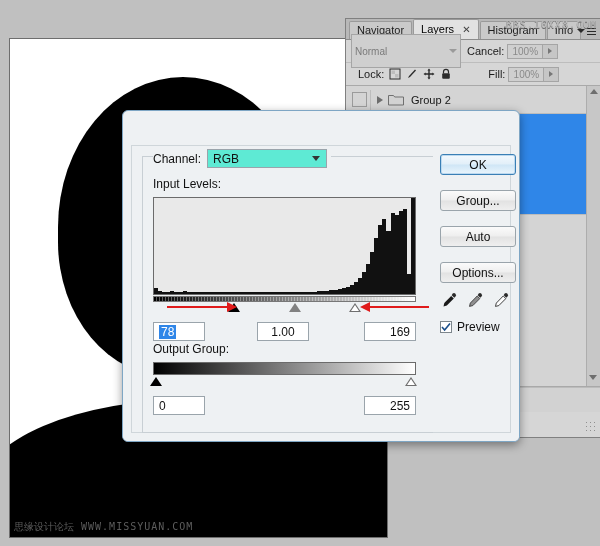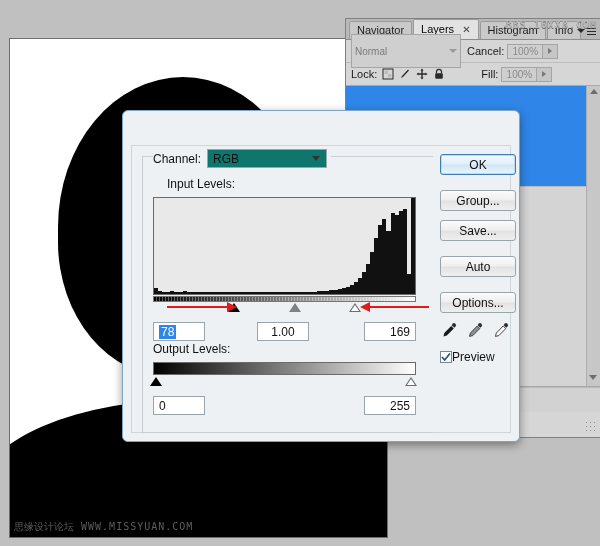--- a/index.html
+++ b/index.html
@@ -184,31 +184,31 @@
   }
 
   #channel-group{
     position:absolute;left:10px;top:10px;width:290px;height:275px;
     border:1px solid #c8cfd4;border-right:none;
   }
   #channel-row{position:absolute;left:10px;top:-8px;display:flex;align-items:center;
     background:#eef1f3;padding-right:4px;}
   #channel-label{font-size:12px;color:#111;margin-right:6px;}
   #channel-select{
-    width:120px;height:19px;background:#0f766e;border:1px solid #9aa4ab;
+    width:120px;height:19px;background:#5eead4;border:1px solid #9aa4ab;
     display:flex;align-items:center;padding-left:5px;box-sizing:border-box;
     font-size:12px;color:#111;position:relative;
   }
   #channel-select .sel-caret{
     position:absolute;right:6px;width:0;height:0;
     border-left:4px solid transparent;border-right:4px solid transparent;
     border-top:5px solid #333;
   }
 
-  #input-label{position:absolute;left:24px;top:20px;font-size:12px;color:#111;}
+  #input-label{position:absolute;left:10px;top:20px;font-size:12px;color:#111;}
 
   #histogram-box{
     position:absolute;left:10px;top:40px;width:263px;height:98px;
     background:#e9e9e9;border:1px solid #6b6b6b;box-sizing:border-box;
     overflow:hidden;
   }
   #histogram-bars{
     position:absolute;left:0;bottom:0;width:100%;height:100%;
     display:flex;align-items:flex-end;
   }
@@ -280,21 +280,21 @@
   }
   .dlg-btn.primary{
     border:1px solid #3a7fb5;
     box-shadow:0 0 0 1px #bcd9ef inset;
     background:linear-gradient(to bottom,#f3f9fd 0%,#e2eff9 48%,#cfe6f6 52%,#eaf5fc 100%);
   }
   .gap-s{height:6px;}
   #dropper-row{
     display:flex;align-items:center;gap:9px;margin-top:8px;margin-left:1px;
   }
-  #preview-row{display:flex;align-items:center;margin-top:11px;}
+  #preview-row{display:flex;align-items:center;margin-top:11px;gap:5px;}
   .chk{
     width:12px;height:12px;background:#fff;border:1px solid #7d868c;
     display:flex;align-items:center;justify-content:center;box-sizing:border-box;
   }
   .chk svg{display:block;}
   #preview-label{font-size:12px;color:#111;}
 </style>
 </head>
 <body>
 
@@ -348,21 +348,21 @@
     <span class="field-label">Cancel:</span>
     <div class="num-box">
       <span>100%</span>
     </div>
     <div class="spin-btn">
         <span class="tri"></span>
       </div>
   </div>
 
   <div id="lock-row">
-    <span class="field-label" style="margin-left:0">Lock:</span>
+    <span class="field-label" style="margin-left:7px">Lock:</span>
     <div class="lock-icons">
       <svg class="lock-ic" viewBox="0 0 12 12">
         <rect x="1" y="1" width="10" height="10" fill="none" stroke="#2b2b2b"></rect>
         <rect x="2.5" y="2.5" width="3.5" height="3.5" fill="#bdbdbd"></rect>
         <rect x="6" y="6" width="3.5" height="3.5" fill="#bdbdbd"></rect>
       </svg>
       <svg class="lock-ic" viewBox="0 0 12 12">
         <path d="M2 10 L4 9 L10 2.5 L9 1.5 L3 8 Z" fill="#2b2b2b"></path>
       </svg>
       <svg class="lock-ic" viewBox="0 0 12 12">
@@ -376,20 +376,30 @@
     <span class="field-label" style="margin-left:36px">Fill:</span>
     <div class="num-box">
       <span>100%</span>
     </div>
     <div class="spin-btn">
         <span class="tri"></span>
       </div>
   </div>
 
   <div id="layer-list">
+    <div class="layer-row">
+      <div class="eye-cell">
+          <div class="eye-box"></div>
+        </div>
+      <div class="expand-tri"></div>
+      <svg class="folder-ic" width="16" height="13" viewBox="0 0 16 13">
+        <path d="M0.5 2.5 h5 l1.2 1.5 h8.8 v8 h-15 z" fill="#d2d2d2" stroke="#707070"></path>
+      </svg>
+      <span class="layer-name">Group 2</span>
+    </div>
 
     <div class="layer-row selected" style="height:100px;padding-left:0;align-items:center;">
       <div style="width:22px"></div>
       <span class="layer-name" style="margin-left:4px;">copy</span>
     </div>
 
     <div id="layer-scroll">
       <div class="sc-up"></div>
       <div class="sc-dn"></div>
     </div>
@@ -525,21 +535,21 @@
         <div class="in-field sel" style="left:10px;top:165px;width:52px;">
           <span class="selspan">78</span>
         </div>
         <div class="in-field center" style="left:114px;top:165px;width:52px;">
           <span>1.00</span>
         </div>
         <div class="in-field right" style="left:221px;top:165px;width:52px;">
           <span>169</span>
         </div>
 
-        <div id="output-label">Output Levels:</div>
+        <div id="output-label">Output Group:</div>
         <div id="output-strip"></div>
         <div id="output-sliders">
           <div class="tri-marker" style="left:-3px;"></div>
           <div class="tri-outline" style="left:252px;"></div>
         </div>
 
         <div class="in-field" style="left:10px;top:239px;width:52px;">
           <span>0</span>
         </div>
         <div class="in-field right" style="left:221px;top:239px;width:52px;">
@@ -547,23 +557,20 @@
         </div>
       </div>
 
       <div id="btn-col">
         <div class="dlg-btn primary">
           <span>OK</span>
         </div>
         <div class="gap-s"></div>
         <div class="dlg-btn">
           <span>Group...</span>
-        </div>
-        <div class="dlg-btn">
-          <span>Save...</span>
         </div>
         <div class="gap-s"></div>
         <div class="dlg-btn">
           <span>Auto</span>
         </div>
         <div class="gap-s"></div>
         <div class="dlg-btn">
           <span>Options...</span>
         </div>
 

